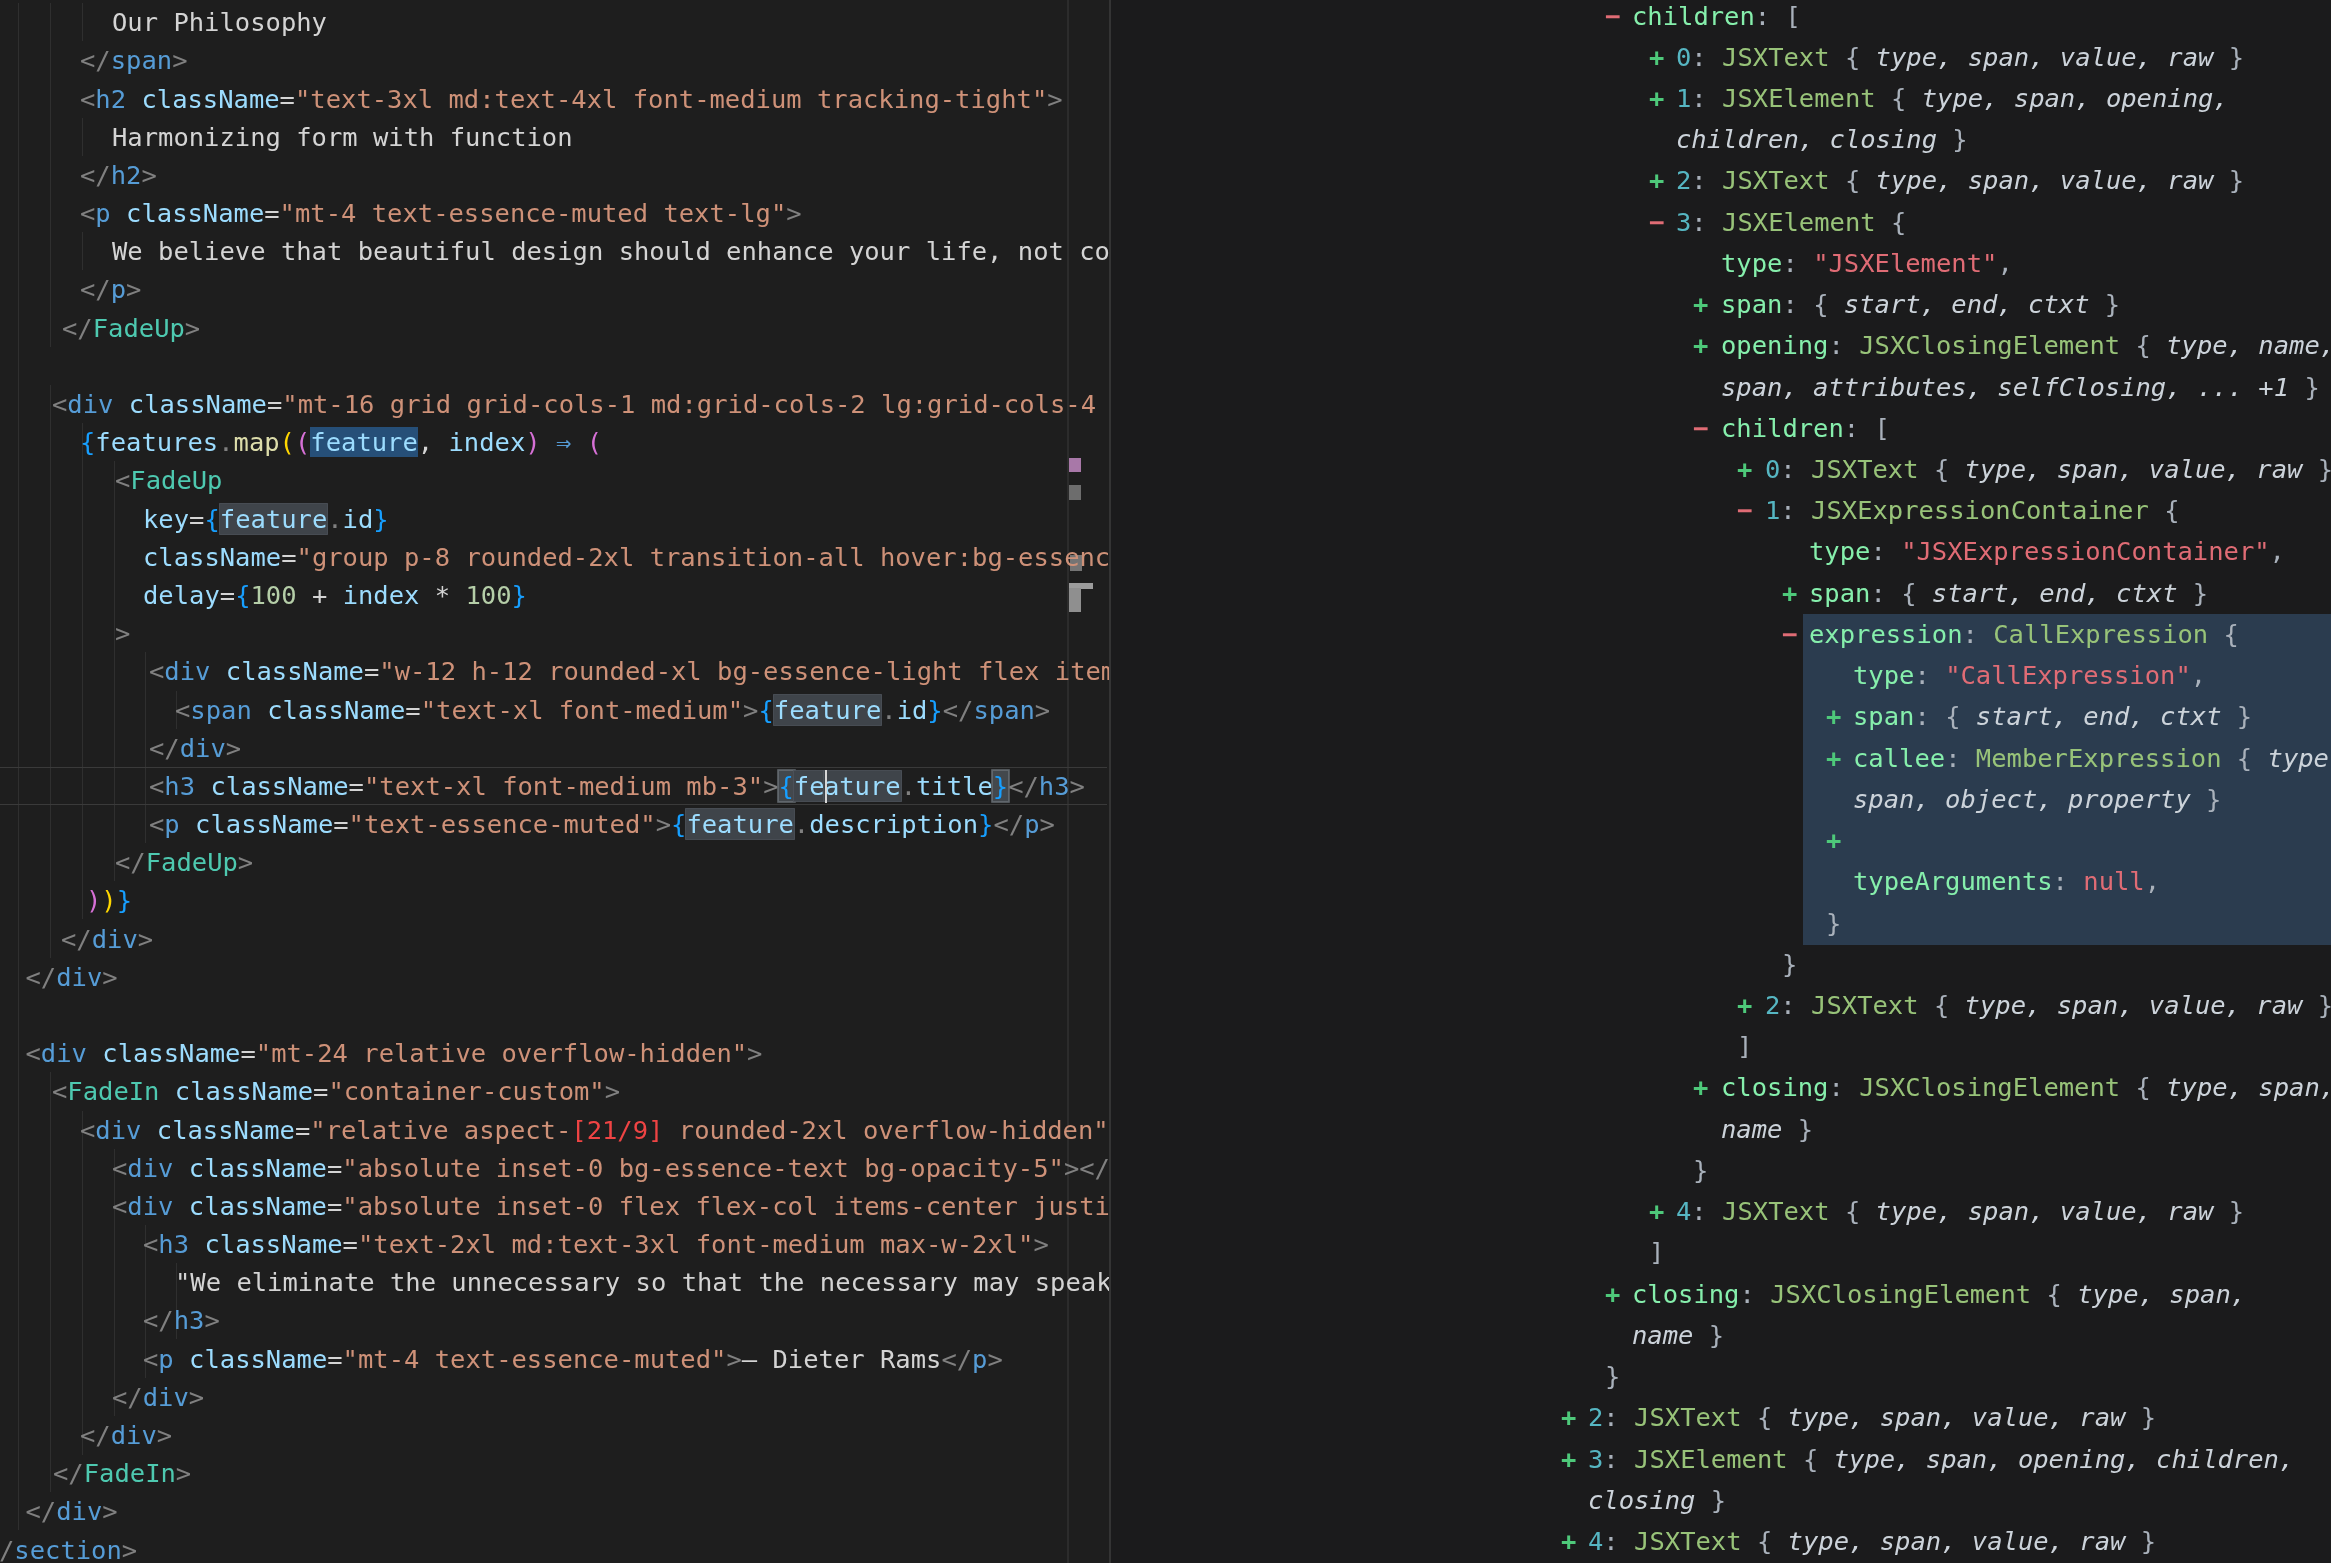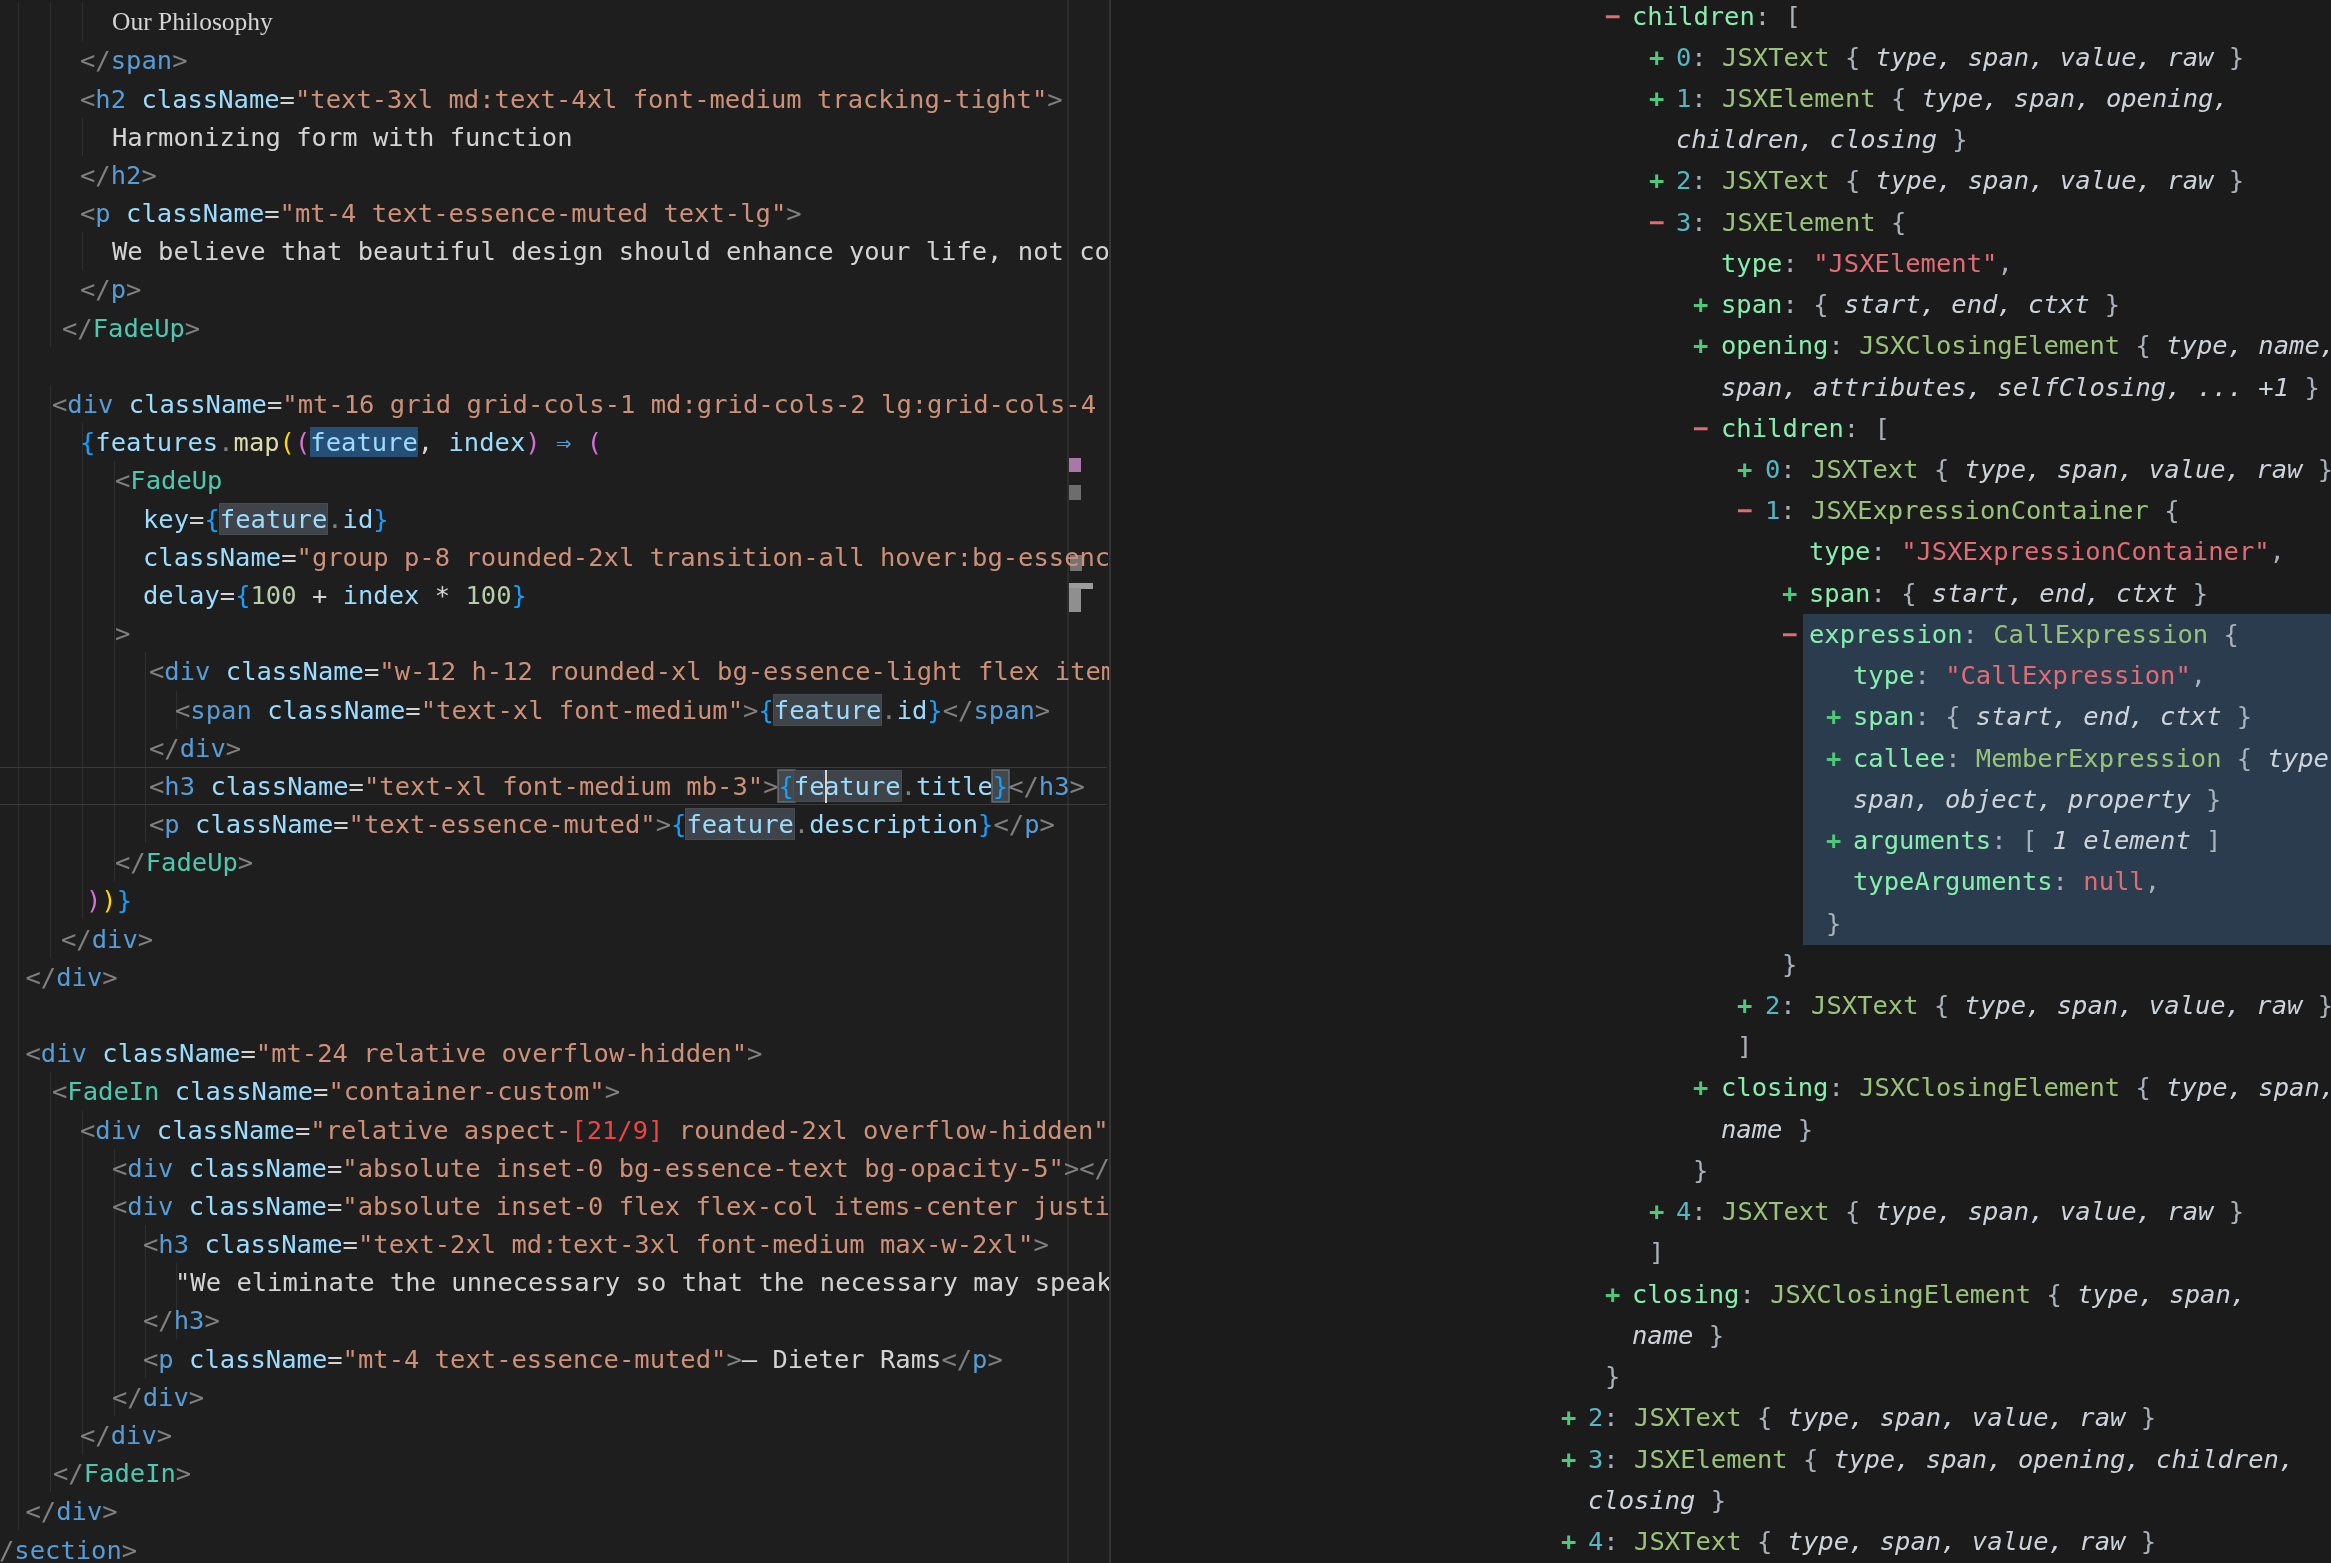--- a/index.html
+++ b/index.html
@@ -47,21 +47,21 @@
       <div class="guide" style="left: 82px; top: 1111px; height: 344px;"></div>
       <div class="guide" style="left: 114px; top: 461px; height: 420px;"></div>
       <div class="guide" style="left: 114px; top: 1149px; height: 267px;"></div>
       <div class="guide" style="left: 145px; top: 652px; height: 191px;"></div>
       <div class="guide" style="left: 145px; top: 1225px; height: 153px;"></div>
       <div class="guide" style="left: 176px; top: 691px; height: 38px;"></div>
       <div class="guide" style="left: 176px; top: 1263px; height: 76px;"></div>
     </div>
   <div id="current-line" style="top: 767px;"></div>
   <div id="code-lines">
-      <div class="code-line" style="top: 3.2px; left: 112px; font-family: Liberation Serif, serif;"><span class="x">Our Philosophy</span></div>
+      <div class="code-line" style="top: 3.2px; left: 112px;"><span class="x">Our Philosophy</span></div>
       <div class="code-line" style="top: 41px; left: 80px;"><span class="p">&lt;/</span><span class="t">span</span><span class="p">&gt;</span></div>
       <div class="code-line" style="top: 80px; left: 80px;"><span class="p">&lt;</span><span class="t">h2</span><span class="w"> </span><span class="a">className</span><span class="o">=</span><span class="s">"text-3xl md:text-4xl font-medium tracking-tight"</span><span class="p">&gt;</span></div>
       <div class="code-line" style="top: 118px; left: 112px;"><span class="x">Harmonizing form with function</span></div>
       <div class="code-line" style="top: 156px; left: 80px;"><span class="p">&lt;/</span><span class="t">h2</span><span class="p">&gt;</span></div>
       <div class="code-line" style="top: 194px; left: 80px;"><span class="p">&lt;</span><span class="t">p</span><span class="w"> </span><span class="a">className</span><span class="o">=</span><span class="s">"mt-4 text-essence-muted text-lg"</span><span class="p">&gt;</span></div>
       <div class="code-line" style="top: 232px; left: 112px;"><span class="x">We believe that beautiful design should enhance your life, not co</span></div>
       <div class="code-line" style="top: 270px; left: 80px;"><span class="p">&lt;/</span><span class="t">p</span><span class="p">&gt;</span></div>
       <div class="code-line" style="top: 309px; left: 62px;"><span class="p">&lt;/</span><span class="c">FadeUp</span><span class="p">&gt;</span></div>
       <div class="code-line" style="top: 347px; left: 0px;"></div>
       <div class="code-line" style="top: 385px; left: 52px;"><span class="p">&lt;</span><span class="t">div</span><span class="w"> </span><span class="a">className</span><span class="o">=</span><span class="s">"mt-16 grid grid-cols-1 md:grid-cols-2 lg:grid-cols-4 ga</span></div>
@@ -123,21 +123,21 @@
       <div class="ast-row" style="top: 408px;"><span class="mk mm" style="left: 582px;">−</span><span class="tx" style="left: 610px;"><span class="k">children</span><span class="pr">: [</span></span></div>
       <div class="ast-row" style="top: 449px;"><span class="mk mp" style="left: 626px;">+</span><span class="tx" style="left: 654px;"><span class="idx">0</span><span class="pr">: </span><span class="ty">JSXText</span><span class="pr"> { </span><span class="it">type, span, value, raw</span><span class="pr"> }</span></span></div>
       <div class="ast-row" style="top: 490px;"><span class="mk mm" style="left: 626px;">−</span><span class="tx" style="left: 654px;"><span class="idx">1</span><span class="pr">: </span><span class="ty">JSXExpressionContainer</span><span class="pr"> {</span></span></div>
       <div class="ast-row" style="top: 531px;"><span class="tx" style="left: 698px;"><span class="k">type</span><span class="pr">: </span><span class="st">"JSXExpressionContainer"</span><span class="pr">,</span></span></div>
       <div class="ast-row" style="top: 573px;"><span class="mk mp" style="left: 671px;">+</span><span class="tx" style="left: 698px;"><span class="k">span</span><span class="pr">: { </span><span class="it">start, end, ctxt</span><span class="pr"> }</span></span></div>
       <div class="ast-row" style="top: 614px;"><span class="mk mm" style="left: 671px;">−</span><span class="tx" style="left: 698px;"><span class="k">expression</span><span class="pr">: </span><span class="ty">CallExpression</span><span class="pr"> {</span></span></div>
       <div class="ast-row" style="top: 655px;"><span class="tx" style="left: 742px;"><span class="k">type</span><span class="pr">: </span><span class="st">"CallExpression"</span><span class="pr">,</span></span></div>
       <div class="ast-row" style="top: 696px;"><span class="mk mp" style="left: 715px;">+</span><span class="tx" style="left: 742px;"><span class="k">span</span><span class="pr">: { </span><span class="it">start, end, ctxt</span><span class="pr"> }</span></span></div>
       <div class="ast-row" style="top: 738px;"><span class="mk mp" style="left: 715px;">+</span><span class="tx" style="left: 742px;"><span class="k">callee</span><span class="pr">: </span><span class="ty">MemberExpression</span><span class="pr"> { </span><span class="it">type,</span></span></div>
       <div class="ast-row" style="top: 779px;"><span class="tx" style="left: 742px;"><span class="it">span, object, property</span><span class="pr"> }</span></span></div>
-      <div class="ast-row" style="top: 820px;"><span class="mk mp" style="left: 715px;">+</span><span class="tx" style="left: 742px;"><span class="k">arguments</span><span class="pr">: [ </span><span class="it">1 element</span><span class="pr"> ]</span></span></div>
+      <div class="ast-row" style="top: 820px;"><span class="mk mp" style="left: 715px;">+</span></div>
       <div class="ast-row" style="top: 861px;"><span class="tx" style="left: 742px;"><span class="k">typeArguments</span><span class="pr">: </span><span class="nu">null</span><span class="pr">,</span></span></div>
       <div class="ast-row" style="top: 903px;"><span class="tx" style="left: 715px;"><span class="pr">}</span></span></div>
       <div class="ast-row" style="top: 944px;"><span class="tx" style="left: 671px;"><span class="pr">}</span></span></div>
       <div class="ast-row" style="top: 985px;"><span class="mk mp" style="left: 626px;">+</span><span class="tx" style="left: 654px;"><span class="idx">2</span><span class="pr">: </span><span class="ty">JSXText</span><span class="pr"> { </span><span class="it">type, span, value, raw</span><span class="pr"> }</span></span></div>
       <div class="ast-row" style="top: 1026px;"><span class="tx" style="left: 626px;"><span class="pr">]</span></span></div>
       <div class="ast-row" style="top: 1067px;"><span class="mk mp" style="left: 582px;">+</span><span class="tx" style="left: 610px;"><span class="k">closing</span><span class="pr">: </span><span class="ty">JSXClosingElement</span><span class="pr"> { </span><span class="it">type, span,</span></span></div>
       <div class="ast-row" style="top: 1109px;"><span class="tx" style="left: 610px;"><span class="it">name</span><span class="pr"> }</span></span></div>
       <div class="ast-row" style="top: 1150px;"><span class="tx" style="left: 582px;"><span class="pr">}</span></span></div>
       <div class="ast-row" style="top: 1191px;"><span class="mk mp" style="left: 538px;">+</span><span class="tx" style="left: 565px;"><span class="idx">4</span><span class="pr">: </span><span class="ty">JSXText</span><span class="pr"> { </span><span class="it">type, span, value, raw</span><span class="pr"> }</span></span></div>
       <div class="ast-row" style="top: 1232px;"><span class="tx" style="left: 538px;"><span class="pr">]</span></span></div>

